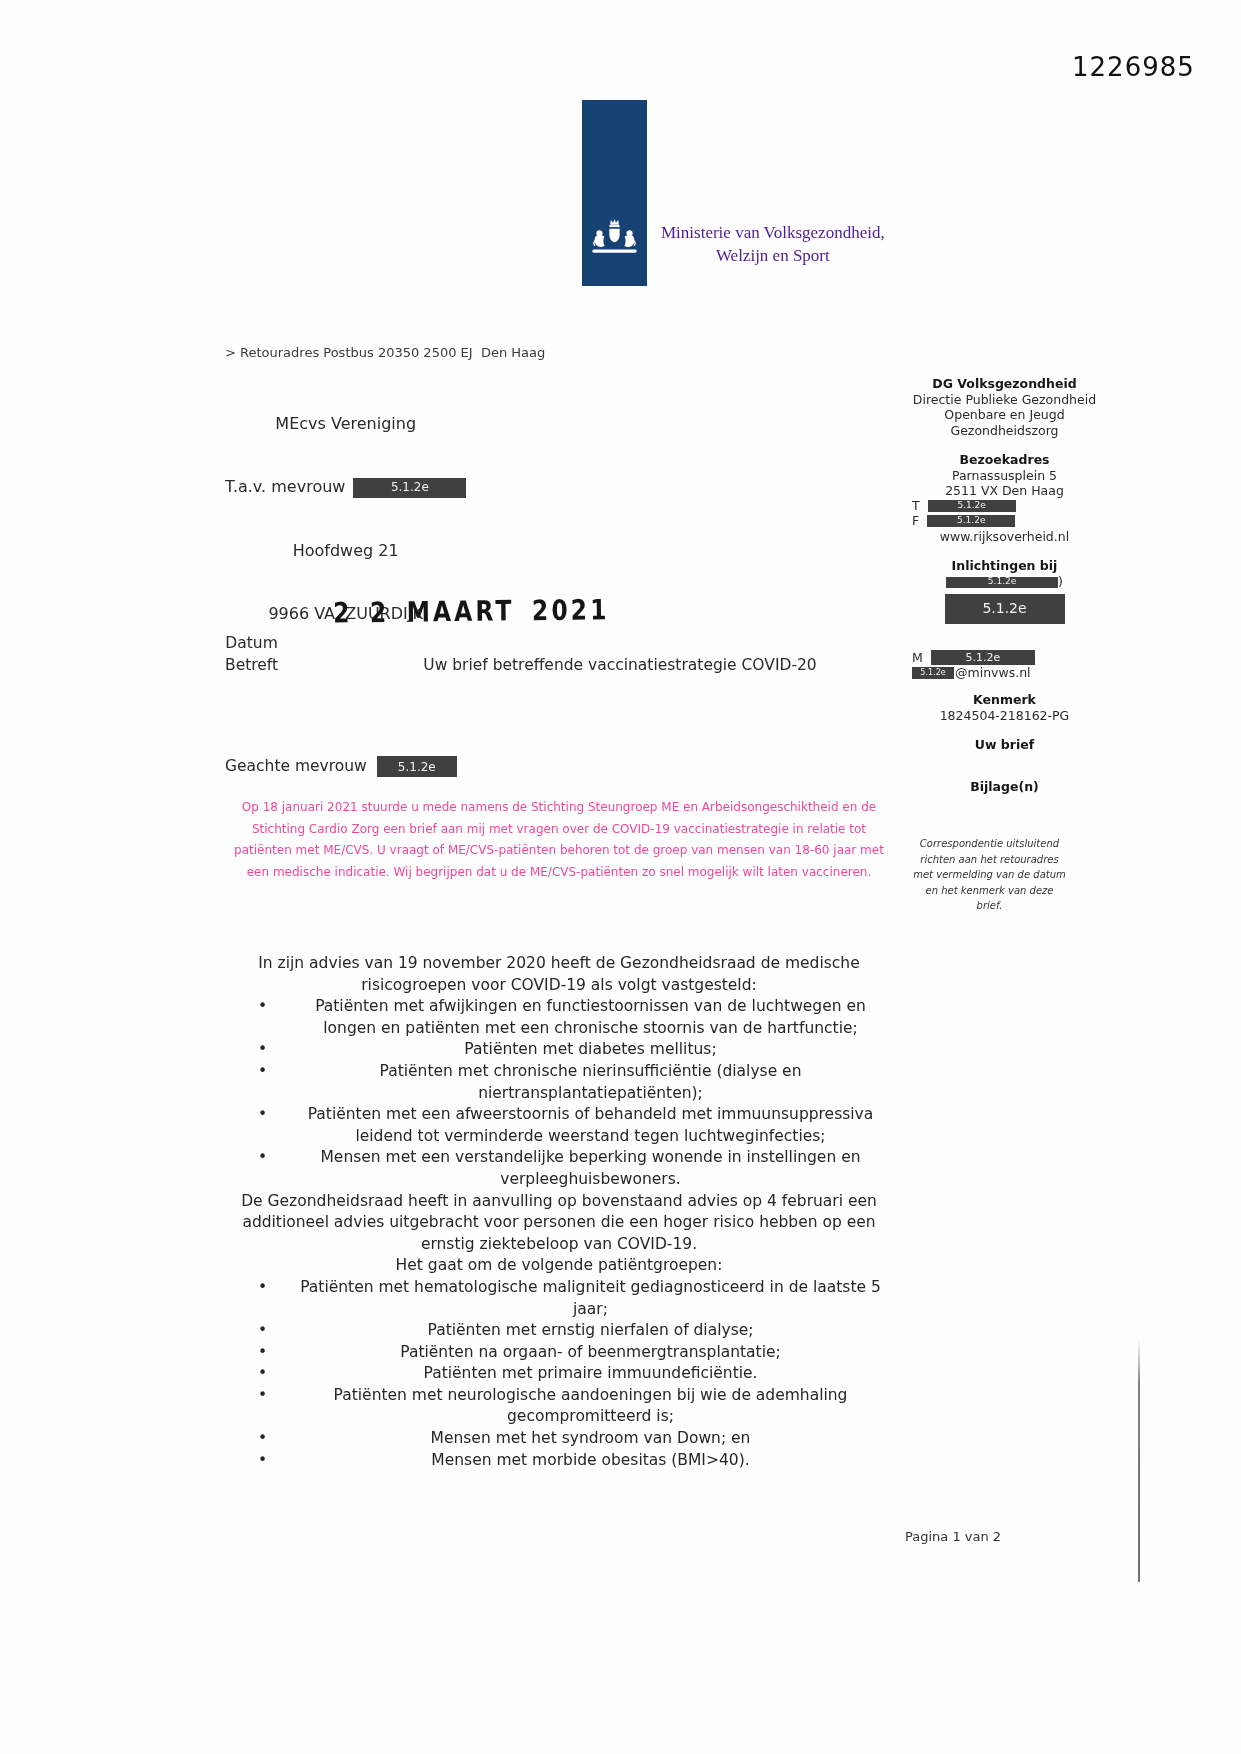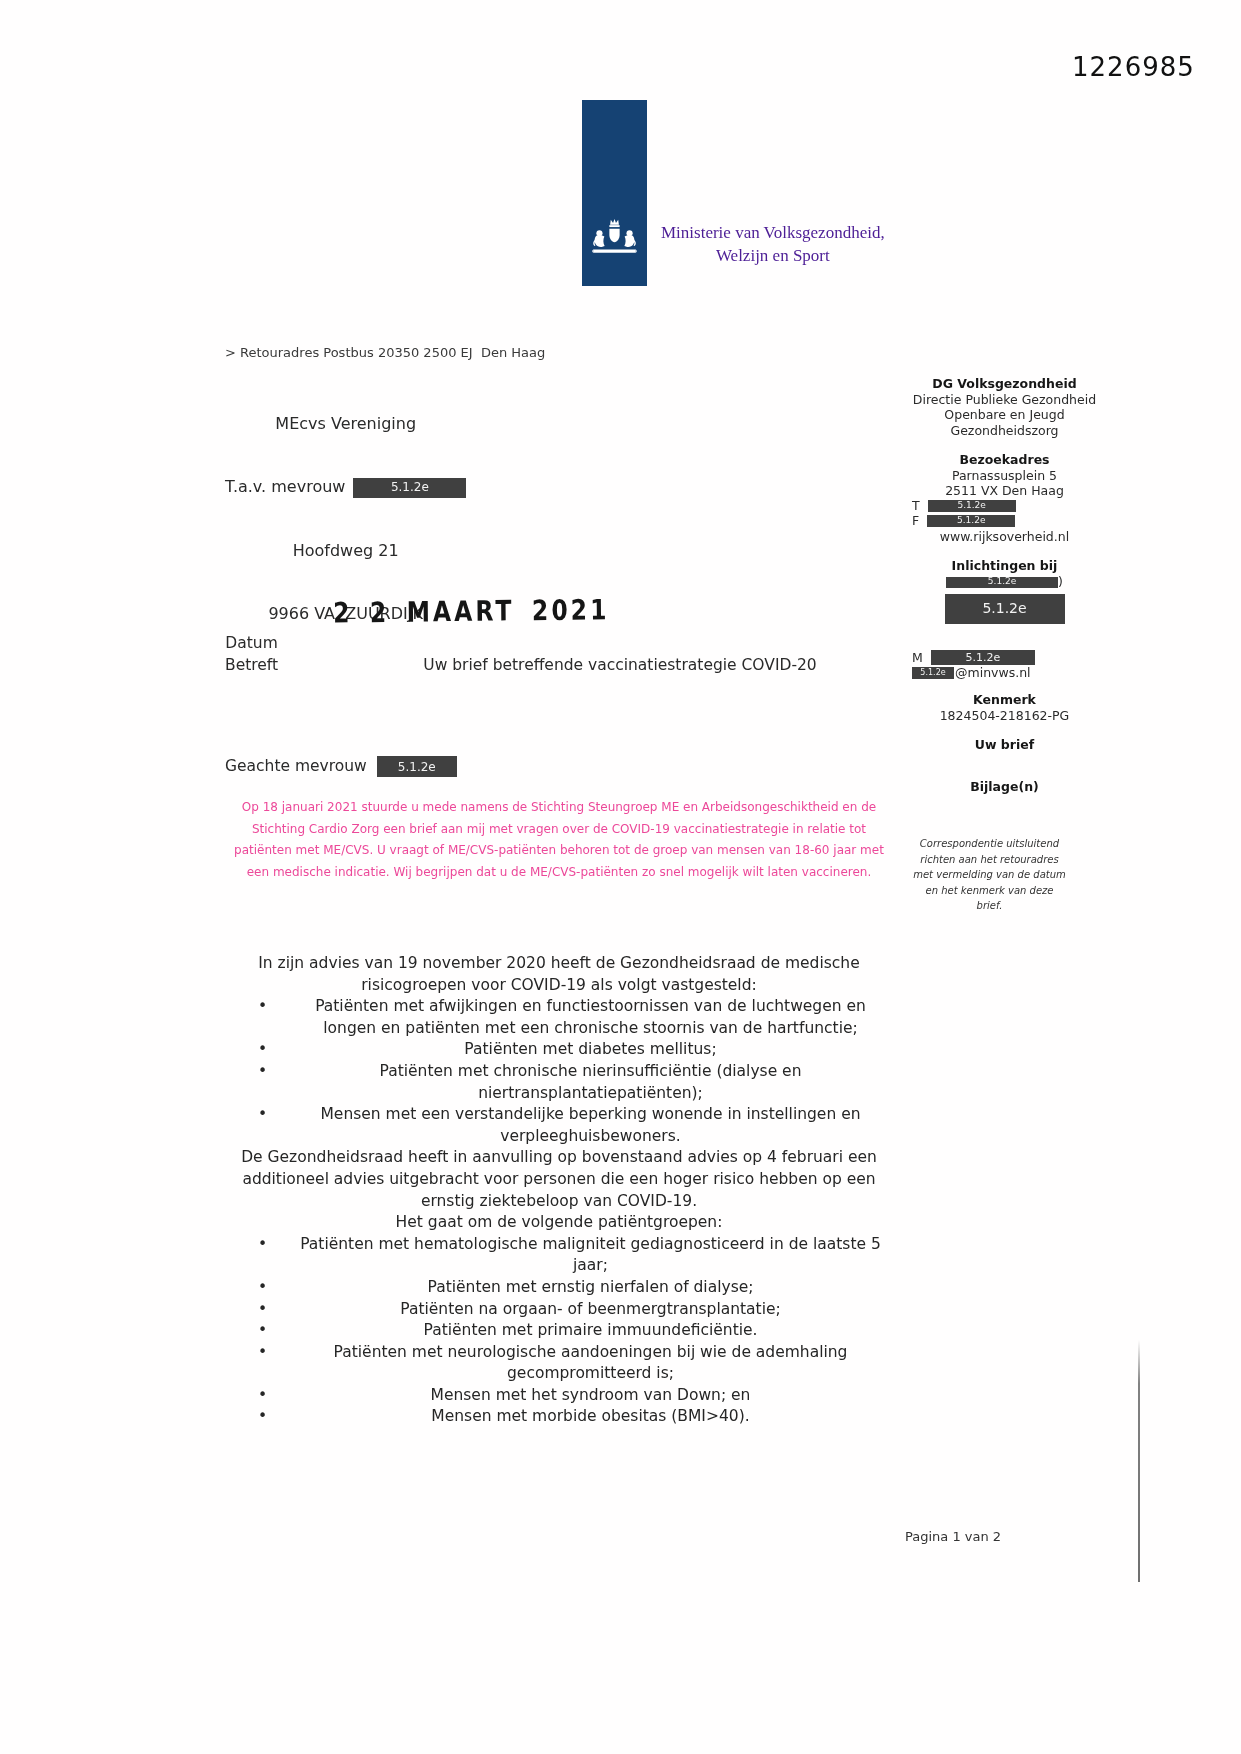--- a/index.html
+++ b/index.html
@@ -187,20 +187,21 @@
   <div class="greeting"><span>Geachte mevrouw</span><span class="redact redact-greet">5.1.2e</span></div>
 
   <div class="body-text">Op 18 januari 2021 stuurde u mede namens de Stichting Steungroep ME en Arbeidsongeschiktheid en de Stichting Cardio Zorg een brief aan mij met vragen over de COVID-19 vaccinatiestrategie in relatie tot patiënten met ME/CVS. U vraagt of ME/CVS-patiënten behoren tot de groep van mensen van 18-60 jaar met een medische indicatie. Wij begrijpen dat u de ME/CVS-patiënten zo snel mogelijk wilt laten vaccineren.</div>
 
   <div class="body-text2">
     <div>In zijn advies van 19 november 2020 heeft de Gezondheidsraad de medische risicogroepen voor COVID-19 als volgt vastgesteld:</div>
     <ul class="blist">
       <li>Patiënten met afwijkingen en functiestoornissen van de luchtwegen en longen en patiënten met een chronische stoornis van de hartfunctie;</li>
       <li>Patiënten met diabetes mellitus;</li>
       <li>Patiënten met chronische nierinsufficiëntie (dialyse en niertransplantatiepatiënten);</li>
+      <li>Patiënten met een afweerstoornis of behandeld met immuunsuppressiva leidend tot verminderde weerstand tegen luchtweginfecties;</li>
       <li>Mensen met een verstandelijke beperking wonende in instellingen en verpleeghuisbewoners.</li>
     </ul>
     <div>De Gezondheidsraad heeft in aanvulling op bovenstaand advies op 4 februari een additioneel advies uitgebracht voor personen die een hoger risico hebben op een ernstig ziektebeloop van COVID-19.</div>
     <div>Het gaat om de volgende patiëntgroepen:</div>
     <ul class="blist">
       <li>Patiënten met hematologische maligniteit gediagnosticeerd in de laatste 5 jaar;</li>
       <li>Patiënten met ernstig nierfalen of dialyse;</li>
       <li>Patiënten na orgaan- of beenmergtransplantatie;</li>
       <li>Patiënten met primaire immuundeficiëntie.</li>
       <li>Patiënten met neurologische aandoeningen bij wie de ademhaling gecompromitteerd is;</li>

